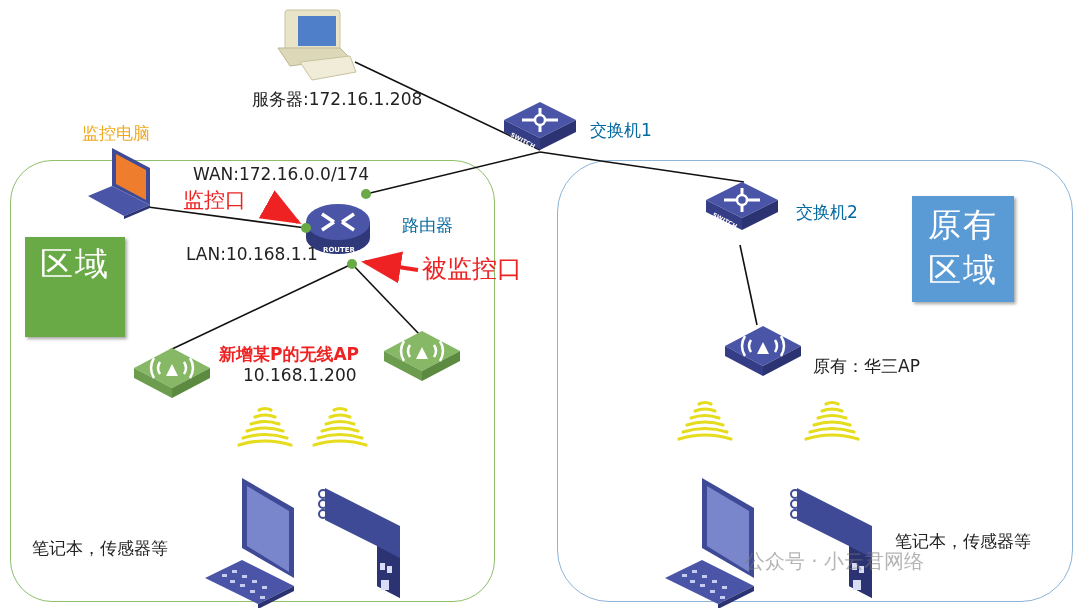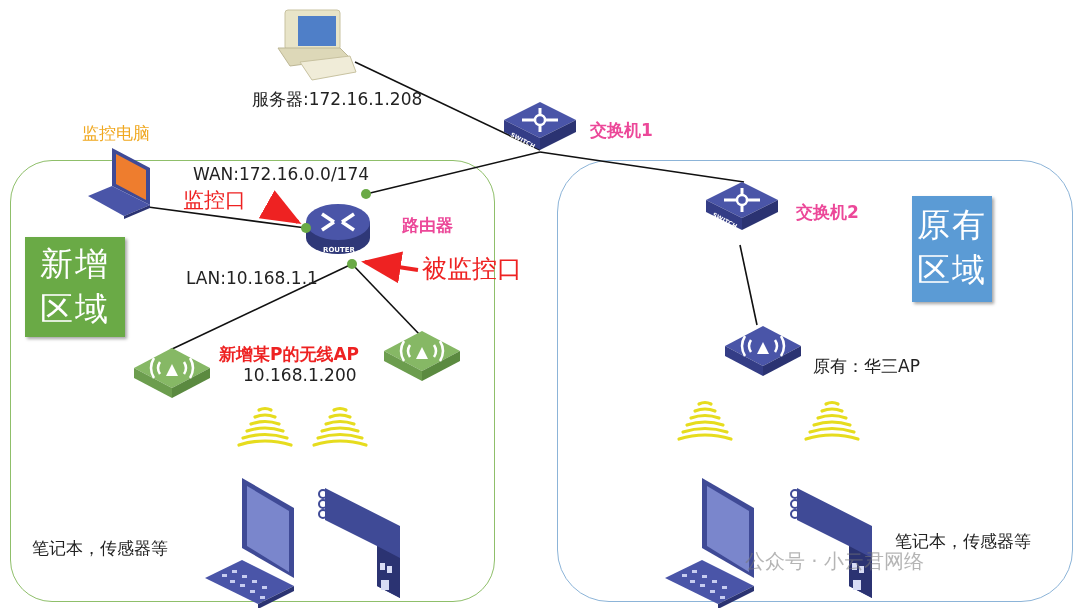--- a/index.html
+++ b/index.html
@@ -5,23 +5,23 @@
   html, body { margin:0; padding:0; background:#ffffff; }
   body { width:1080px; height:608px; position:relative; overflow:hidden;
          font-family:"DejaVu Sans","Liberation Sans",sans-serif; }
   .zone-green { position:absolute; left:10px; top:160px; width:485px; height:442px;
                 border:1.2px solid #8fbf6a; border-radius:42px; box-sizing:border-box; }
   .zone-blue  { position:absolute; left:557px; top:160px; width:516px; height:442px;
                 border:1.2px solid #8cb4d8; border-radius:52px; box-sizing:border-box; }
   .tag { position:absolute; color:#fff; font-size:33px; line-height:45px;
          text-align:center; box-shadow:2px 2px 3px rgba(0,0,0,0.35); letter-spacing:2px; }
   .tag-green { left:25px; top:237px; width:100px; height:100px; background:#6aaa46; padding-top:4px; box-sizing:border-box; }
-  .tag-blue  { left:912px; top:196px; width:80px; height:106px; background:#5b9bd5; padding-top:6px; box-sizing:border-box; }
+  .tag-blue  { left:912px; top:196px; width:102px; height:106px; background:#5b9bd5; padding-top:6px; box-sizing:border-box; }
   .lbl { position:absolute; white-space:nowrap; color:#222; font-size:16px; }
-  .bold { font-weight:bold; color:#ec4899; }
+  .bold { font-weight:normal; color:#0369a1; }
   .red { color:#ee2222; }
   .redbold { color:#ee2222; font-weight:bold; }
   .orange { color:#f0a820; }
   .watermark { position:absolute; left:745px; top:548px; font-size:20px; color:rgba(120,120,120,0.55); white-space:nowrap; }
   svg.links { position:absolute; left:0; top:0; }
 </style>
 </head>
 <body>
 
 <div class="zone-green"></div>
@@ -195,36 +195,35 @@
     <circle cx="-2" cy="6" r="4" fill="none" stroke="#3f4a96" stroke-width="2"></circle>
     <circle cx="-2" cy="16" r="4" fill="none" stroke="#3f4a96" stroke-width="2"></circle>
     <circle cx="-2" cy="26" r="4" fill="none" stroke="#3f4a96" stroke-width="2"></circle>
     <rect x="55" y="75" width="5" height="7" fill="#d8dcf5"></rect>
     <rect x="62" y="78" width="5" height="7" fill="#d8dcf5"></rect>
     <rect x="56" y="92" width="8" height="10" fill="#d8dcf5"></rect>
   </g>
 </svg>
 
 <div class="tag tag-green">
-  <div>新增</div>
   <div>区域</div>
 </div>
 <div class="tag tag-blue">
   <div>原有</div>
   <div>区域</div>
 </div>
 
 <div class="lbl" style="left:233px;top:88px;font-size:17px;margin-left:19px;">服务器:172.16.1.208</div>
 <div class="lbl bold" style="left:590px;top:119px;font-size:17px;">交换机1</div>
 <div class="lbl bold" style="left:796px;top:201px;font-size:17px;">交换机2</div>
 <div class="lbl orange" style="left:82px;top:122px;font-size:17px;">监控电脑</div>
 <div class="lbl" style="left:193px;top:164px;font-size:17px;">WAN:172.16.0.0/174</div>
 <div class="lbl red" style="left:183px;top:186px;font-size:21px;">监控口</div>
 <div class="lbl bold" style="left:402px;top:214px;font-size:17px;">路由器</div>
-<div class="lbl" style="left:186px;top:268px;font-size:17px;">LAN:10.168.1.1</div>
+<div class="lbl" style="left:186px;top:244px;font-size:17px;">LAN:10.168.1.1</div>
 <div class="lbl red" style="left:422px;top:252px;font-size:25px;">被监控口</div>
 <div class="lbl redbold" style="left:219px;top:343px;font-size:17px;">新增某P的无线AP</div>
 <div class="lbl" style="left:243px;top:365px;font-size:17px;text-align:center;">10.168.1.200</div>
 <div class="lbl" style="left:813px;top:342px;font-size:17px;margin-top:13px;">原有：华三AP</div>
 <div class="lbl" style="left:32px;top:537px;font-size:17px;">笔记本，传感器等</div>
 <div class="lbl" style="left:895px;top:530px;font-size:17px;">笔记本，传感器等</div>
 
 <div class="watermark">公众号 · 小云君网络</div>
 
 </body></html>

